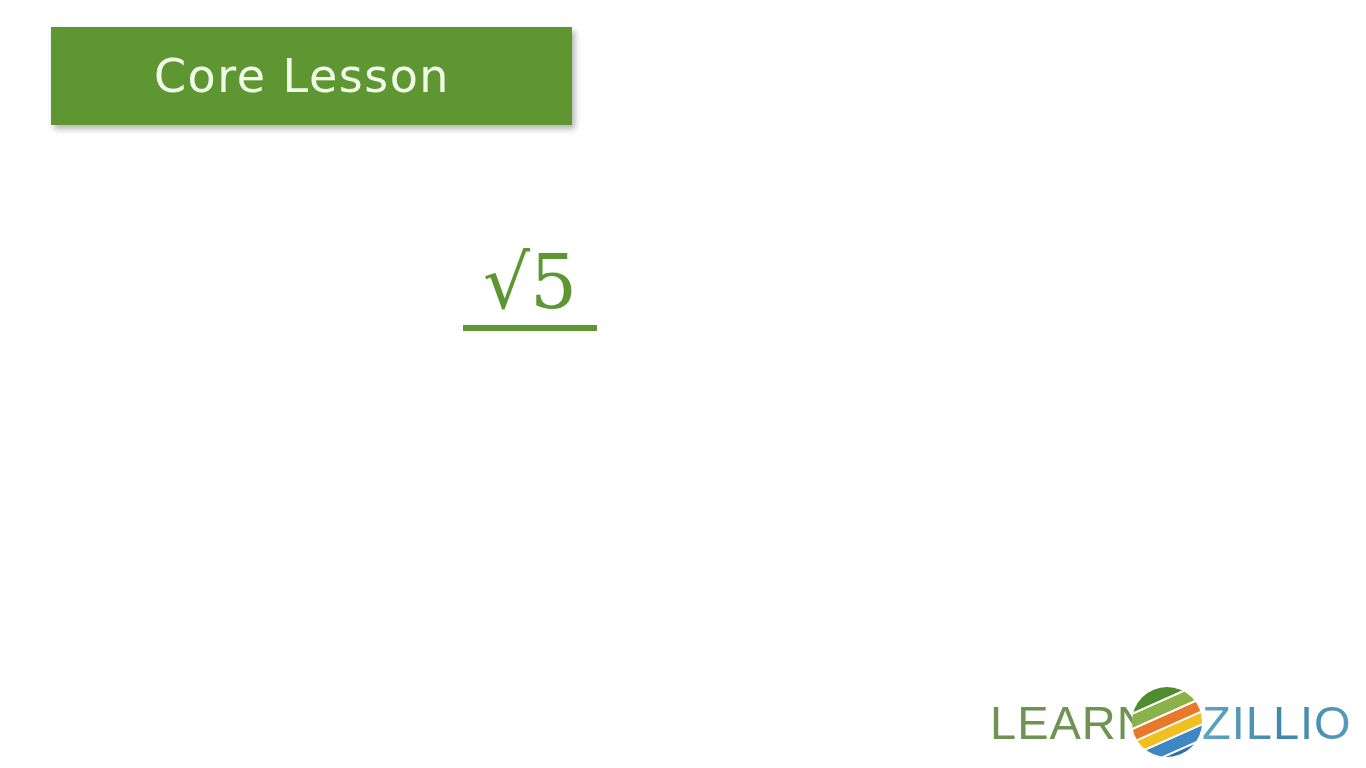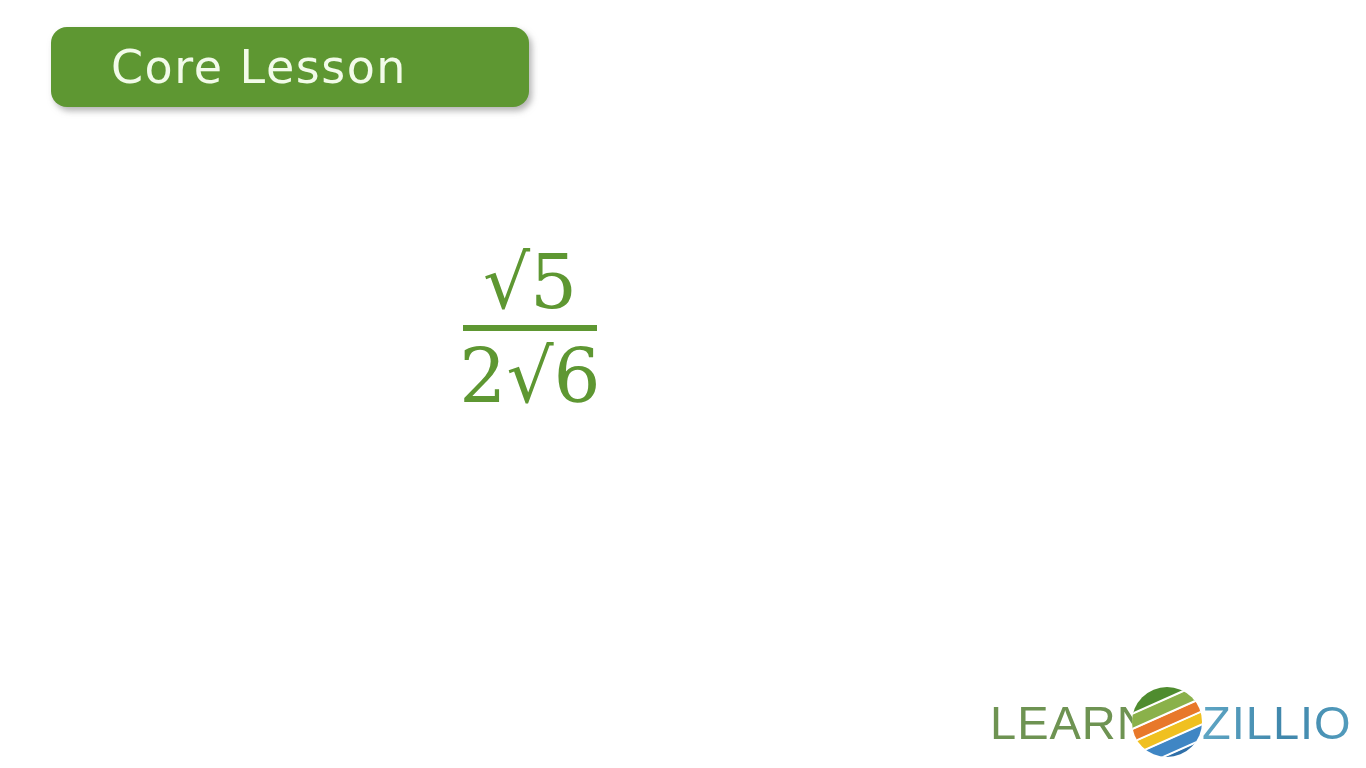--- a/index.html
+++ b/index.html
@@ -14,26 +14,27 @@
     overflow: hidden;
     position: relative;
   }
 
   
   #lesson-banner {
     position: absolute;
     left: 51px;
     top: 27px;
     width: 478px;
-    height: 80px;
+    height: 98px;
     background: #5e9732;
-    border-radius: 16px;
+    border-radius: 0;
     box-shadow: 3px 4px 6px rgba(120,120,120,0.55);
     display: flex;
     align-items: center;
+    padding-left: 43px;
   }
   #lesson-banner-label {
     color: #f2fbe9;
     font-family: "DejaVu Sans", sans-serif;
     font-size: 46px;
     font-weight: 400;
     letter-spacing: 1.5px;
     padding-left: 60px;
     line-height: 1;
     white-space: nowrap;
@@ -109,23 +110,20 @@
 <div id="lesson-banner">
   <span id="lesson-banner-label">Core Lesson</span>
 </div>
 
 <div id="math-expression">
   <span class="fraction">
     <span class="numerator">
       <span class="radical">√</span><span>5</span>
     </span>
     <span class="fraction-bar"></span>
-    <span class="denominator">
-      <span>2</span><span class="radical">√</span><span>6</span>
-    </span>
   </span>
 </div>
 
 <div id="brand-logo">
   <svg width="364" height="74" viewBox="0 0 364 74" xmlns="http://www.w3.org/2000/svg">
     <defs>
       <linearGradient id="zillion-gradient" x1="0" y1="0" x2="1" y2="0">
         <stop offset="0%" stop-color="#5fa6c4"></stop>
         <stop offset="45%" stop-color="#3f86ab"></stop>
         <stop offset="100%" stop-color="#5ea8c6"></stop>

